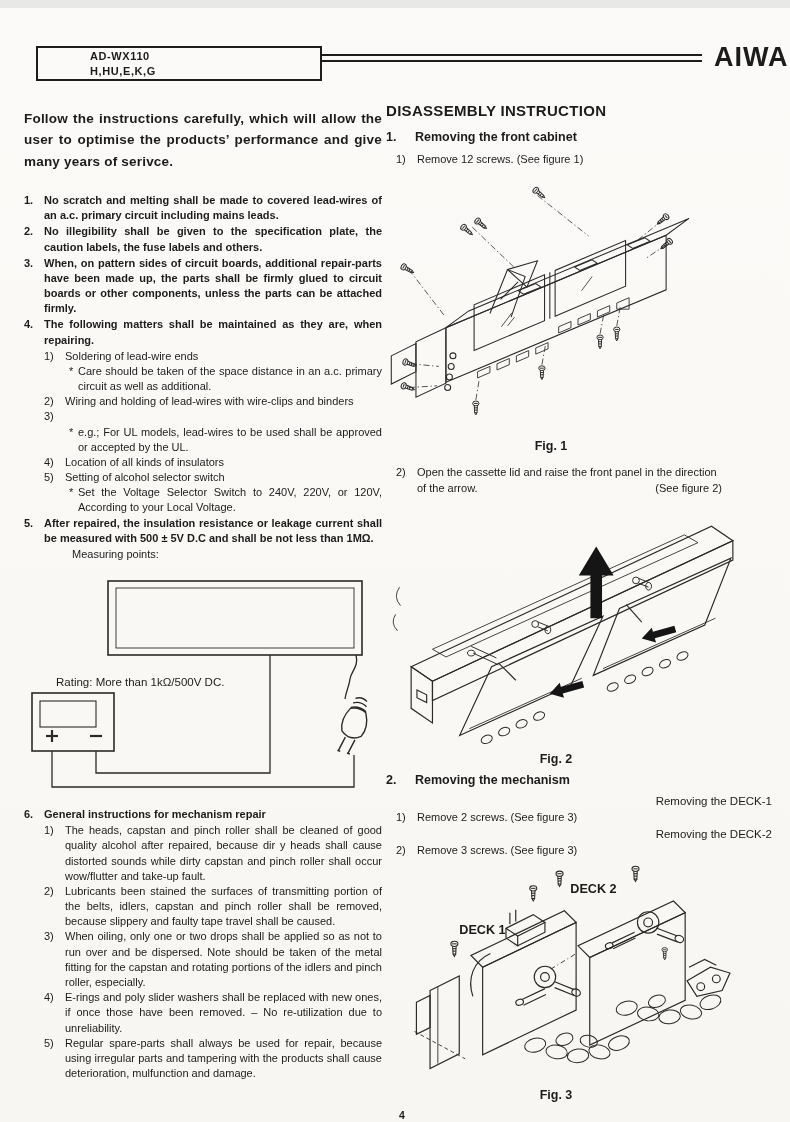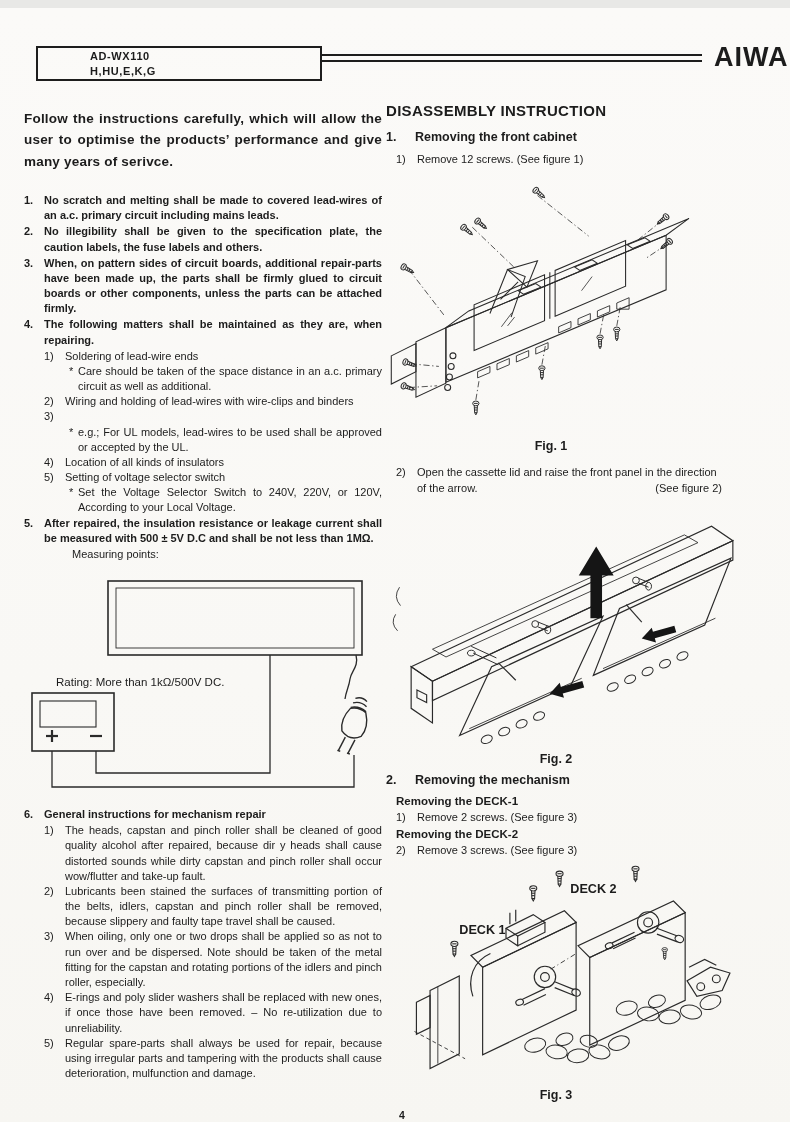--- a/index.html
+++ b/index.html
@@ -33,21 +33,21 @@
   svg text{font-family:"Liberation Sans",sans-serif;}
   
   .r-title{font-size:15px;font-weight:bold;letter-spacing:.3px;margin:0 0 11px 0;}
   .r-sec{display:flex;font-size:12.5px;font-weight:bold;margin:0 0 8px 0;}
   .r-sec .n{flex:none;width:29px;}
   .r-step{display:flex;font-size:11px;line-height:1.4;padding-left:10px;margin:0 0 2px 0;}
   .r-step .n{flex:none;width:21px;}
   .r-step .t{flex:1;}
   .r-step2{position:relative;width:330px;}
   .r-step2 .ref{position:absolute;right:4px;bottom:0;}
-  .r-sub{font-size:11.5px;font-weight:bold;padding-left:10px;margin:2px 0 3px 0;}
+  .r-sub{font-size:11.5px;font-weight:normal;padding-left:10px;margin:2px 0 3px 0;text-align:right;}
   .fig-cap{text-align:center;font-size:12.5px;font-weight:bold;margin:2px 0 0 0;}
   .cap1{width:330px;} .cap2{width:340px;} .cap3{width:340px;}
   .page-num{position:absolute;left:399px;top:1101px;font-size:10.5px;font-weight:bold;}
 </style>
 </head>
 <body>
 
 <svg width="0" height="0" style="position:absolute" aria-hidden="true">
   <defs>
     <g id="screw-v" stroke="#2a2a2a" fill="none" stroke-width="1.1">
@@ -112,21 +112,21 @@
       <div class="note">
         <span class="star">*</span>
         <span class="t">e.g.; For UL models, lead-wires to be used shall be approved or accepted by the UL.</span>
       </div>
       <div class="sub">
         <span class="n">4)</span>
         <span class="t">Location of all kinds of insulators</span>
       </div>
       <div class="sub">
         <span class="n">5)</span>
-        <span class="t">Setting of voltage selector switch</span>
+        <span class="t">Setting of alcohol selector switch</span>
       </div>
       <div class="note">
         <span class="star">*</span>
         <span class="t">Set the Voltage Selector Switch to 240V, 220V, or 120V, According to your Local Voltage.</span>
       </div>
       <div class="li">
         <span class="n">5.</span>
         <span class="t">After repaired, the insulation resistance or leakage current shall be measured with 500 ± 5V D.C and shall be not less than 1MΩ.</span>
       </div>
       <div class="mp">Measuring points:</div>

